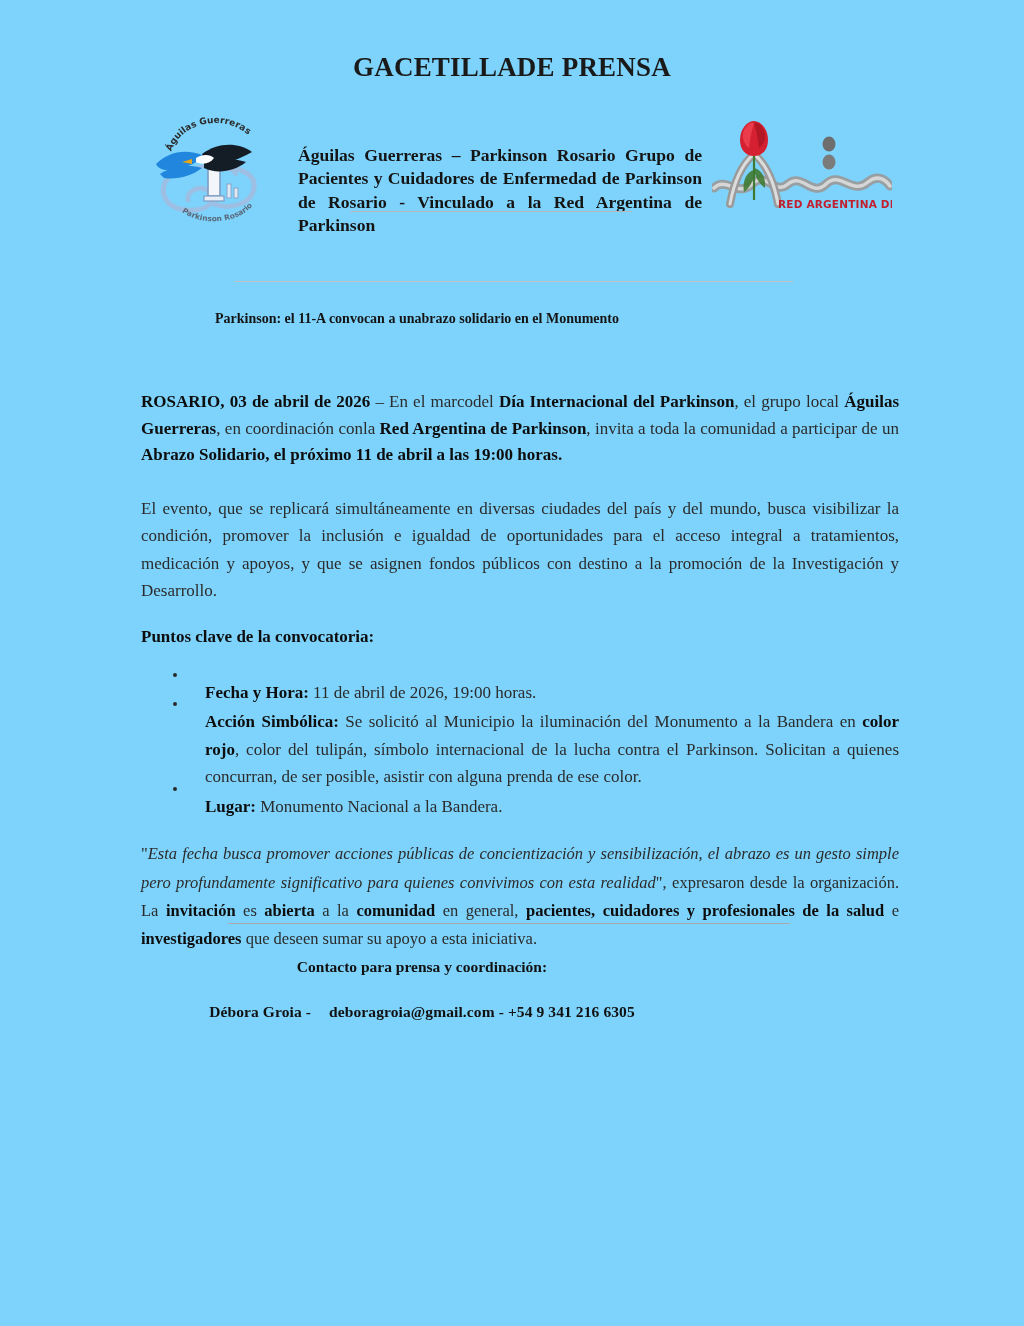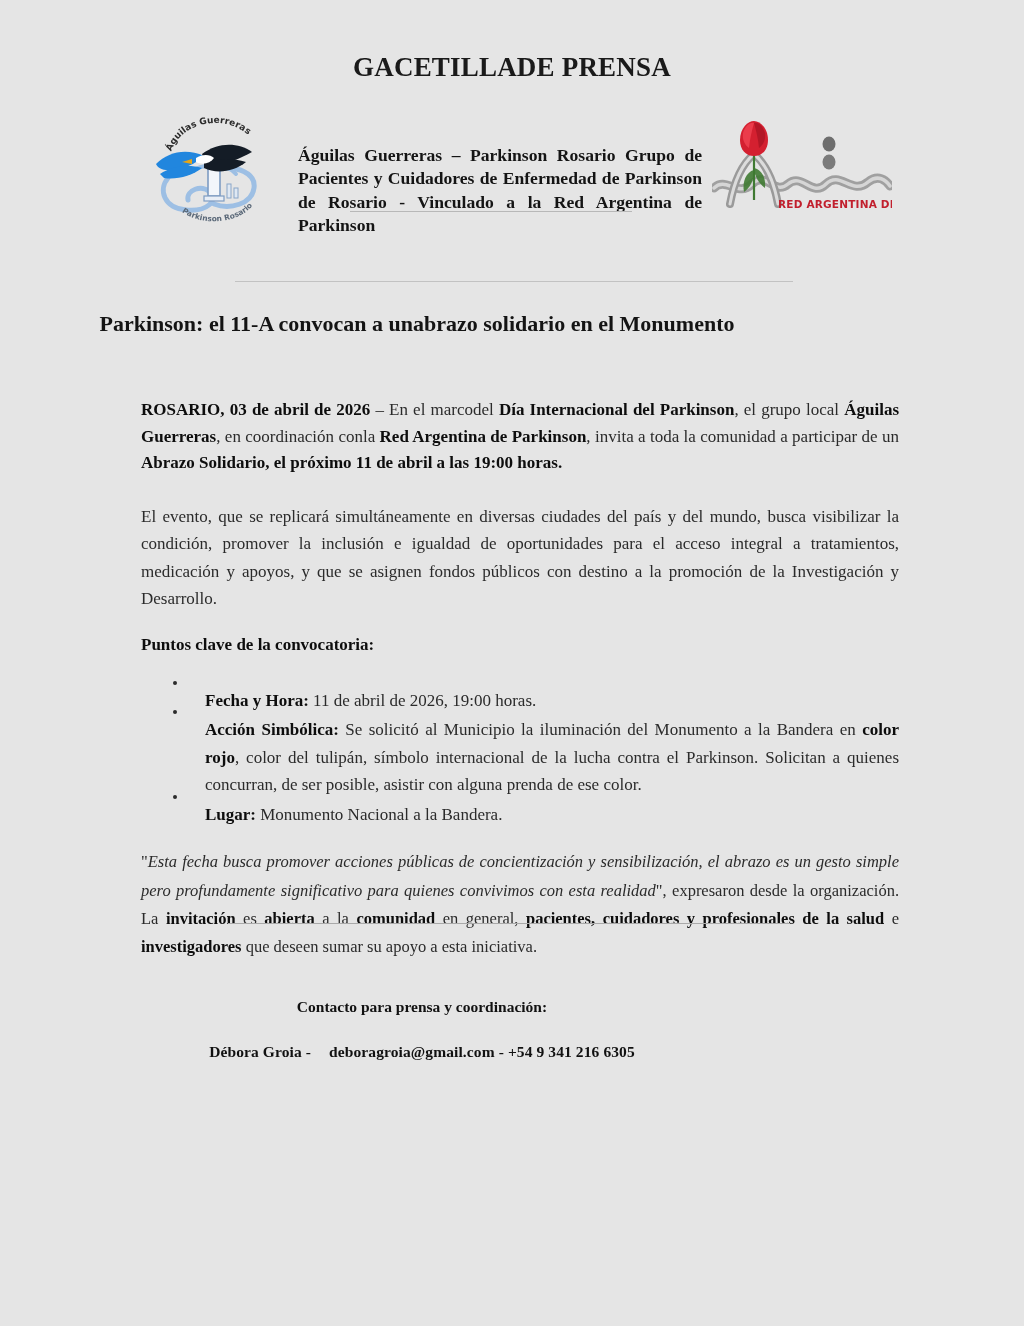--- a/index.html
+++ b/index.html
@@ -14,21 +14,21 @@
     font-family: "Liberation Serif", "DejaVu Serif", serif;
     color: #231f20;
     overflow: hidden;
   }
 
   .page {
     position: absolute;
     left: 0; top: 0;
     width: 1024px;
     height: 1326px;
-    background: #e5e5e5;
+    background: #7dd3fc;
   }
 
   
   .doc-title {
     position: absolute;
     left: 0;
     top: 52px;
     width: 1024px;
     text-align: center;
     font-size: 27px;
@@ -94,35 +94,35 @@
     background: #c2c2c2;
   }
 
   
   .headline {
     position: absolute;
     left: 0;
     top: 311px;
     width: 834px;
     text-align: center;
-    font-size: 22px;
+    font-size: 14px;
     font-weight: bold;
     color: #141414;
   }
 
   
   .body-col {
     position: absolute;
     left: 141px;
     top: 381px;
     width: 758px;
   }
 
   p.para {
-    margin: 16px 0 22px 0;
+    margin: 8px 0 22px 0;
     font-size: 17px;
     line-height: 1.62;
     text-align: justify;
     color: #2b2b2b;
   }
   p.para.lead { line-height: 1.56; margin-bottom: 26px; }
   p.para b, p.para strong { color: #0d0d0d; font-weight: bold; }
 
   .section-head {
     margin: 0 0 32px 0;
@@ -175,21 +175,21 @@
     top: 923px;
     width: 562px;
     height: 1px;
     background: #a9a9a9;
   }
 
   
   .contact-block {
     position: absolute;
     left: 0;
-    top: 998px;
+    top: 958px;
     width: 844px;
     text-align: center;
   }
   .contact-title {
     font-size: 15.5px;
     font-weight: bold;
     color: #111111;
     margin-bottom: 27px;
   }
   .contact-line {

